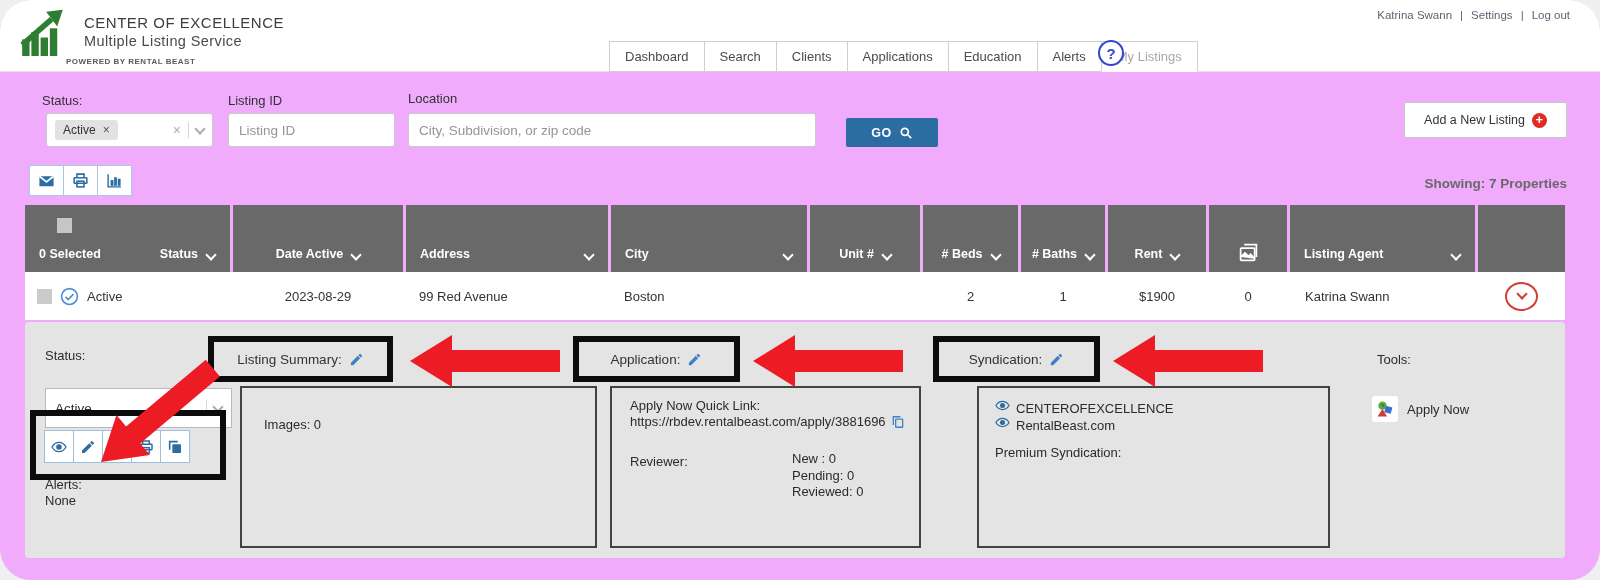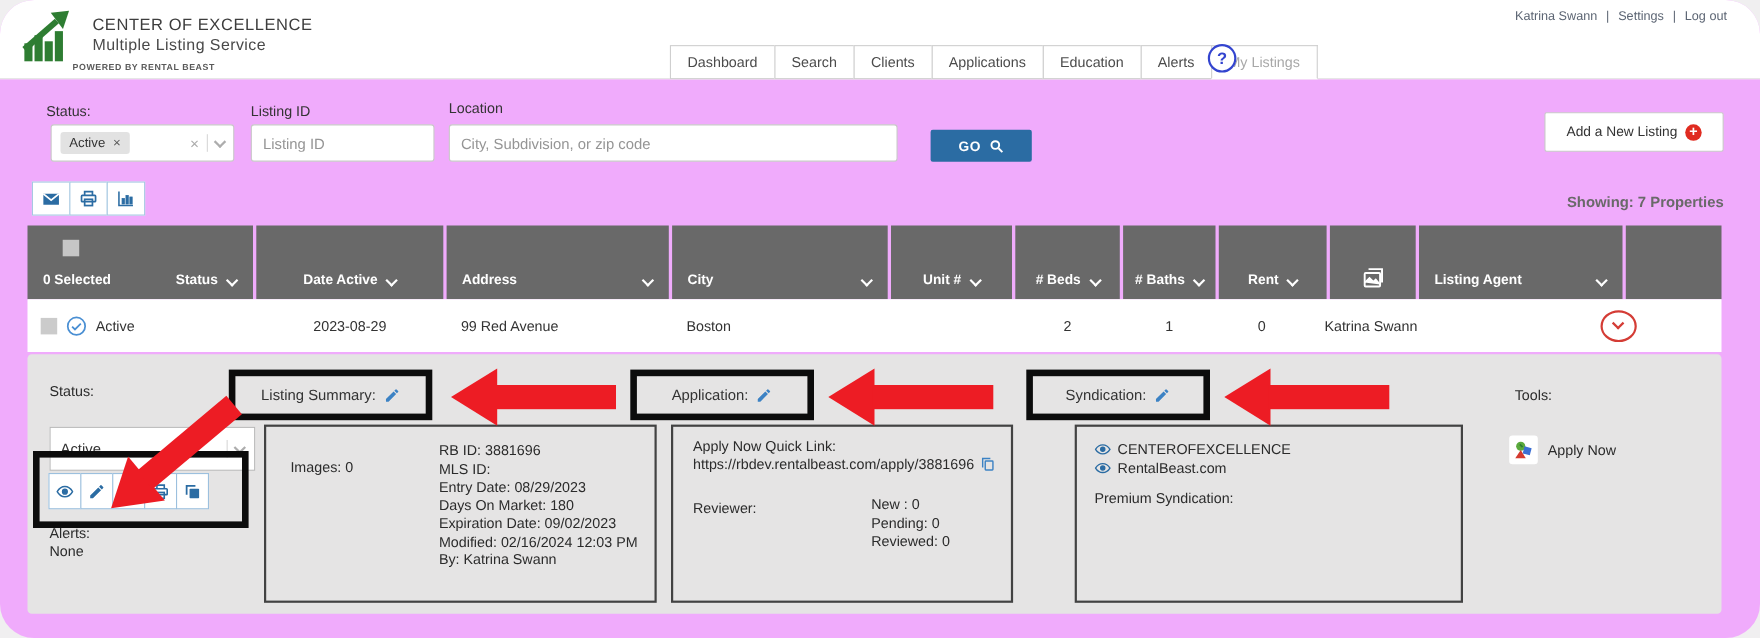--- a/index.html
+++ b/index.html
@@ -71,21 +71,21 @@
   .ibtn2 svg { width:16px; height:16px; }
   .anno-box { position:absolute; border:6px solid #0c0c0c; z-index:4; background:transparent; }
   .lblbox { display:flex; align-items:center; justify-content:center; gap:7px; font-size:13.5px; color:#333; z-index:5; }
   .lblbox svg { width:15px; height:15px; }
   .cbox { position:absolute; border:2px solid #424242; background:transparent; }
   .red-arrow { position:absolute; height:52px; z-index:6; }
   .red-arrow .head { position:absolute; left:0; top:0; width:0; height:0; border-top:26px solid transparent; border-bottom:26px solid transparent; border-right:42px solid #ed1c24; }
   .red-arrow .shaft { position:absolute; left:40px; right:0; top:15px; bottom:15px; background:#ed1c24; }
   .diag { transform:rotate(-40deg); transform-origin:0 50%; }
   .sum-line { line-height:16.5px; }
-  .eye-row { display:flex; align-items:center; gap:6px; line-height:17px; }
+  .eye-row { display:flex; align-items:flex-start; gap:6px; line-height:17px; }
   .eye-row svg { width:15px; height:11px; color:#2b6ca3; }
   .tool-row { position:absolute; display:flex; align-items:center; gap:9px; cursor:pointer; }
   .tool-ic { width:26px; height:26px; background:#fff; border-radius:3px; display:flex; align-items:center; justify-content:center; }
   .copy-ic { color:#3c82c4; cursor:pointer; }
 </style>
 </head>
 <body>
 
 <div id="canvas" data-interactable="false">
 
@@ -263,20 +263,21 @@
           <path d="M7 12.5l3.3 3.3L17 9"></path>
       </svg>
       <span data-interactable="false">Active</span>
     </div>
     <div class="td c2 center" data-interactable="false">2023-08-29</div>
     <div class="td c3 padl" data-interactable="false">99 Red Avenue</div>
     <div class="td c4 padl" data-interactable="false">Boston</div>
     <div class="td c5 center" data-interactable="false"></div>
     <div class="td c6 center" data-interactable="false">2</div>
     <div class="td c7 center" data-interactable="false">1</div>
+    <div class="td c8 center" data-interactable="false">$1900</div>
     <div class="td c9 center" data-interactable="false">0</div>
     <div class="td c10" style="padding-left:15px;" data-interactable="false">Katrina Swann</div>
     <div class="td c11 center" data-interactable="false">
       <div class="chev-btn" data-interactable="true">
           <span class="cr" data-interactable="false"></span>
         </div>
     </div>
   </div>
 
   <div class="panel" data-interactable="false">
@@ -360,29 +361,20 @@
           <path d="M3 17.25V21h3.75L17.8 9.94l-3.75-3.75L3 17.25zM20.7 7.04a1 1 0 000-1.41L18.37 3.3a1 1 0 00-1.41 0l-1.83 1.83 3.75 3.75 1.82-1.84z"></path>
         </svg>
     </div>
     <div class="red-arrow" style="left:1088px; top:13px; width:150px;" data-interactable="false">
         <span class="head"></span>
         <span class="shaft"></span>
       </div>
 
     <div class="cbox" style="left:215px; top:64px; width:357px; height:162px;" data-interactable="false">
       <div class="p-abs" style="left:22px; top:29px;" data-interactable="false">Images: 0</div>
-      <div class="p-abs" style="left:157px; top:14px;" data-interactable="false">
-        <div class="sum-line" data-interactable="false">RB ID: 3881696</div>
-        <div class="sum-line" data-interactable="false">MLS ID:</div>
-        <div class="sum-line" data-interactable="false">Entry Date: 08/29/2023</div>
-        <div class="sum-line" data-interactable="false">Days On Market: 180</div>
-        <div class="sum-line" data-interactable="false">Expiration Date: 09/02/2023</div>
-        <div class="sum-line" data-interactable="false">Modified: 02/16/2024 12:03 PM</div>
-        <div class="sum-line" data-interactable="false">By: Katrina Swann</div>
-      </div>
     </div>
 
     <div class="cbox" style="left:585px; top:64px; width:311px; height:162px;" data-interactable="false">
       <div class="p-abs sum-line" style="left:18px; top:10px;" data-interactable="false">Apply Now Quick Link:</div>
       <div class="p-abs" style="left:18px; top:26px; display:flex; align-items:center; gap:5px;">
         <span class="sum-line" data-interactable="true">https://rbdev.rentalbeast.com/apply/3881696</span>
         <svg class="copy-ic" viewBox="0 0 24 24" width="14" height="14" fill="none" stroke="currentColor" stroke-width="2.2" data-interactable="true">
           <rect x="8" y="7" width="12" height="14" rx="1"></rect>
             <path d="M4 17V3h12"></path>
         </svg>

